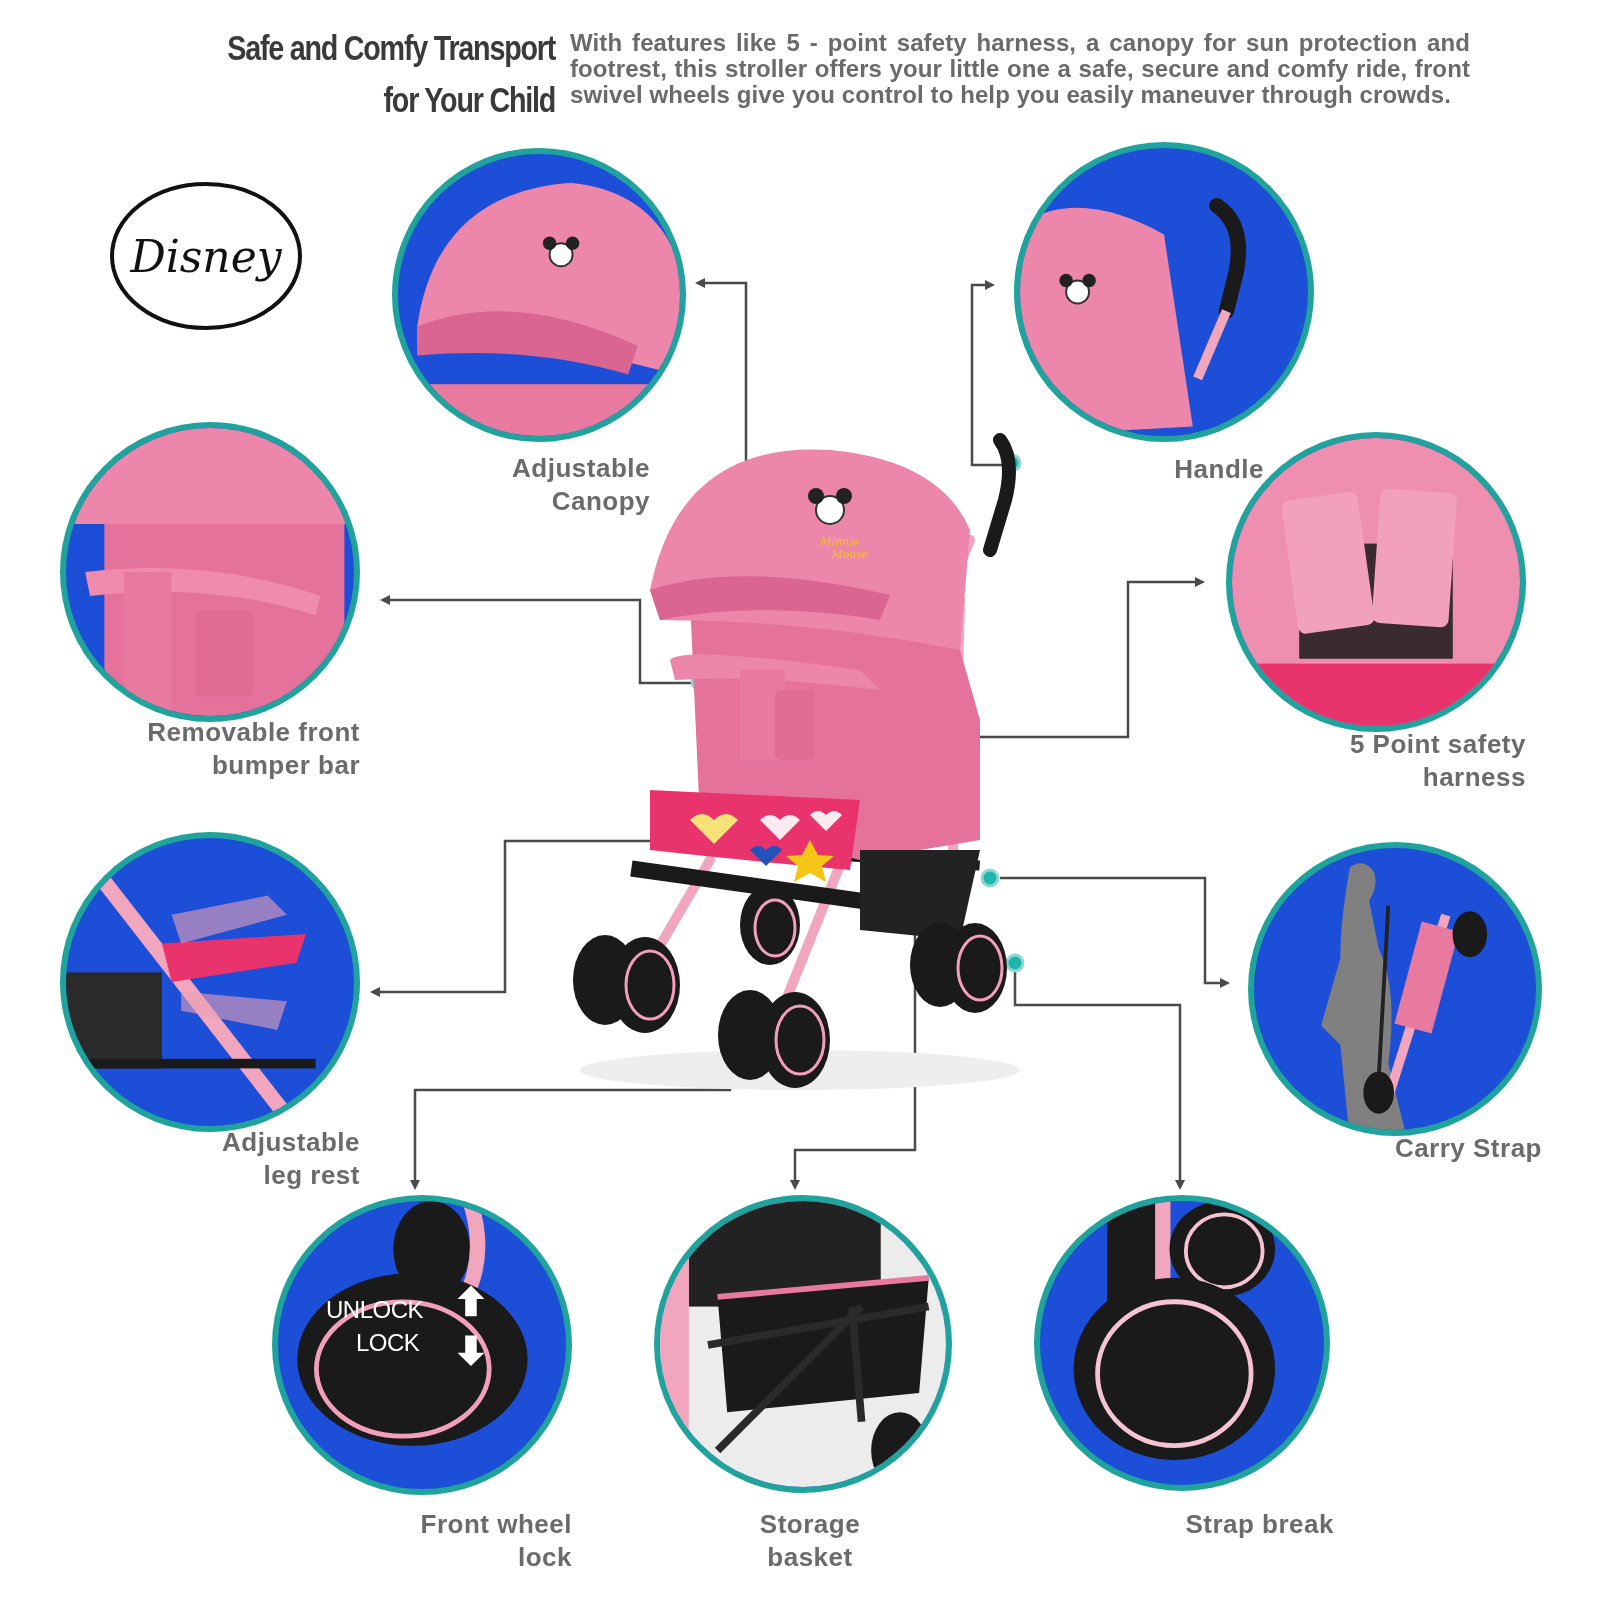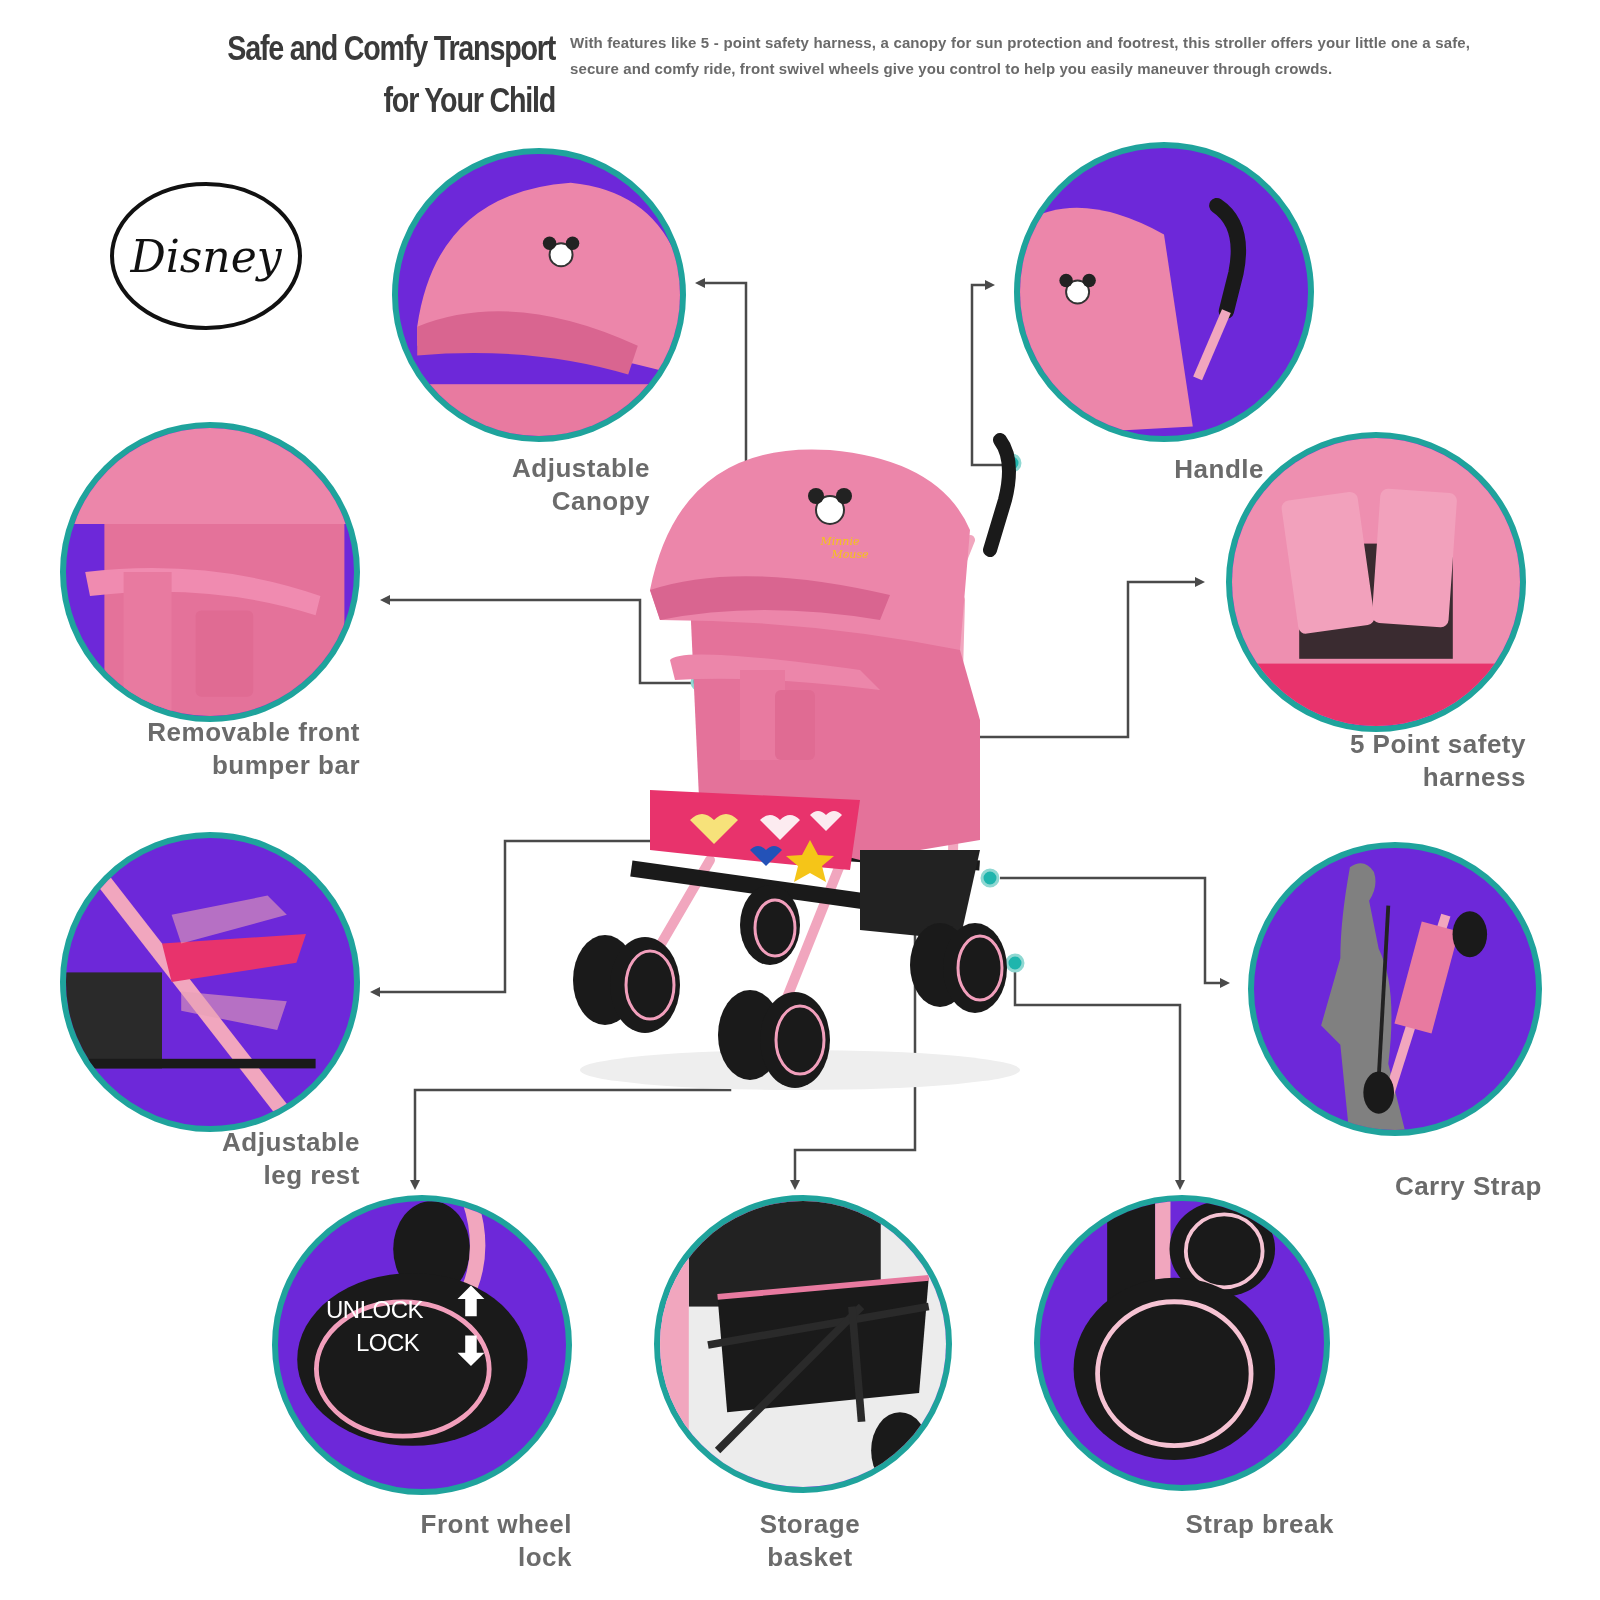--- a/index.html
+++ b/index.html
@@ -6,29 +6,29 @@
   body { width: 1600px; height: 1600px; position: relative; overflow: hidden;
          font-family: "Liberation Sans", sans-serif; }
 
   
   .headline { position: absolute; left: 100px; top: 22px; width: 455px; text-align: right;
               font-family: "Liberation Sans", sans-serif; font-weight: bold; color: #3a3a3a;
               font-size: 35px; line-height: 52px; letter-spacing: -1.5px;
               transform: scaleX(0.82); transform-origin: right top; }
   .intro { position: absolute; left: 570px; top: 30px; width: 900px;
            font-family: "Liberation Sans", sans-serif; font-weight: bold; color: #6a6a6a;
-           font-size: 15px; line-height: 26px; text-align: justify; letter-spacing: 0.1px; }
+           font-size: 24px; line-height: 26px; text-align: justify; letter-spacing: 0.1px; }
 
   
   .logo { position: absolute; left: 108px; top: 180px; width: 196px; height: 152px; }
 
   
   .feature { position: absolute; }
   .circle { position: absolute; border-radius: 50%; border: 6px solid #1fa39c;
-            background: #6d28d9; overflow: hidden; box-sizing: border-box; }
+            background: #1d4ed8; overflow: hidden; box-sizing: border-box; }
   .circle svg { position: absolute; left: 0; top: 0; width: 100%; height: 100%; }
   .label { position: absolute; text-align: right; font-family: "Liberation Sans", sans-serif;
            font-weight: bold; color: #6b6b6b; font-size: 26px; line-height: 33px;
            letter-spacing: 0.5px; }
 
   
   .connectors { position: absolute; left: 0; top: 0; width: 1600px; height: 1600px; pointer-events: none; }
 
   
   .stroller { position: absolute; left: 560px; top: 420px; width: 480px; height: 680px; }
@@ -235,21 +235,21 @@
   <div class="circle" style="left:1248px; top:842px; width:294px; height:294px;">
     <svg viewBox="0 0 294 294">
       <path d="M100,20 q15,-10 25,5 q5,15 -5,30 l10,50 q20,40 10,120 l20,80 l-60,0 l-10,-100 l-20,-20 l20,-70 q0,-40 10,-95 z" fill="#808080"></path>
       <line x1="140" y1="60" x2="130" y2="240" stroke="#222" stroke-width="4"></line>
       <line x1="200" y1="70" x2="140" y2="260" stroke="#f1a6be" stroke-width="10"></line>
       <rect x="160" y="80" width="40" height="110" fill="#e87aa0" transform="rotate(15 180 135)"></rect>
       <ellipse cx="225" cy="90" rx="18" ry="24" fill="#1a1a1a"></ellipse>
       <ellipse cx="130" cy="255" rx="16" ry="22" fill="#1a1a1a"></ellipse>
     </svg>
   </div>
-  <div class="label" style="left:1248px; top:1132px; width:294px;margin-top:38px;">
+  <div class="label" style="left:1248px; top:1132px; width:294px;">
     <div>Carry Strap</div>
   </div>
 </div>
 
 <div class="feature">
   <div class="circle" style="left:272px; top:1195px; width:300px; height:300px;">
     <svg viewBox="0 0 300 300">
       <ellipse cx="160" cy="50" rx="40" ry="50" fill="#1a1a1a"></ellipse>
       <path d="M200,0 Q220,60 190,110" stroke="#f1a6be" stroke-width="16" fill="none"></path>
       <ellipse cx="140" cy="165" rx="120" ry="90" fill="#1a1a1a"></ellipse>

